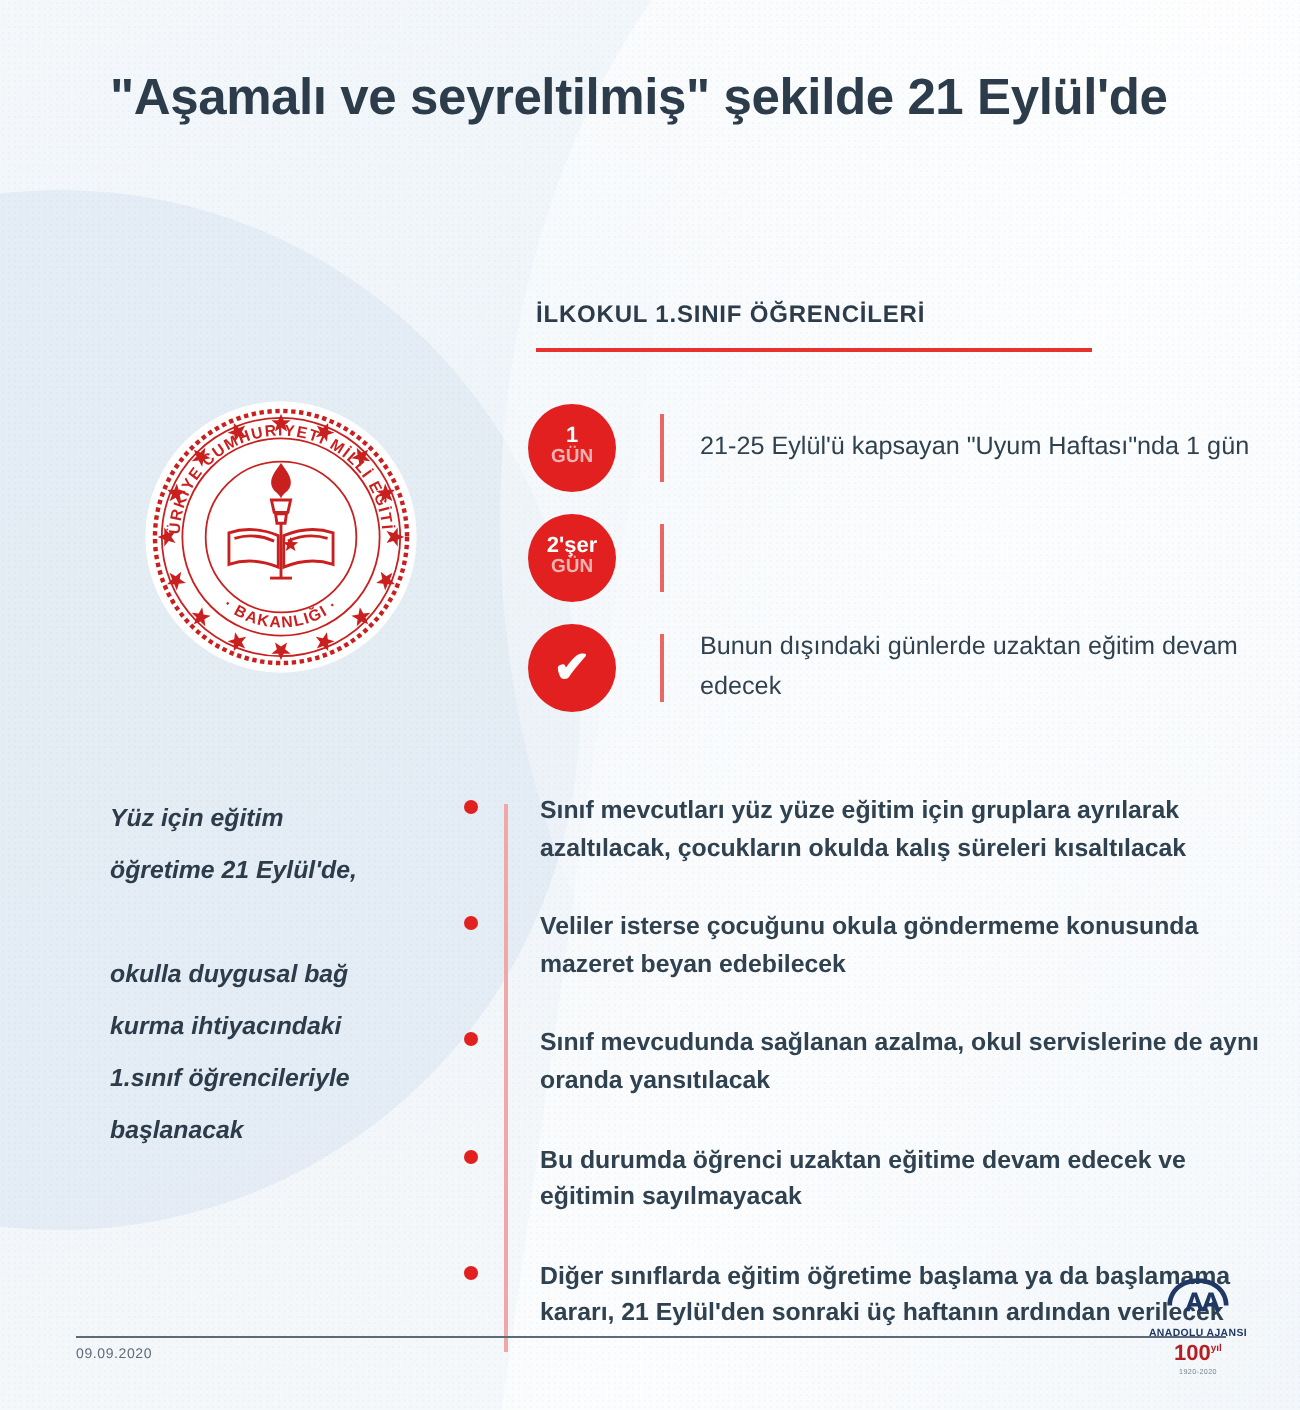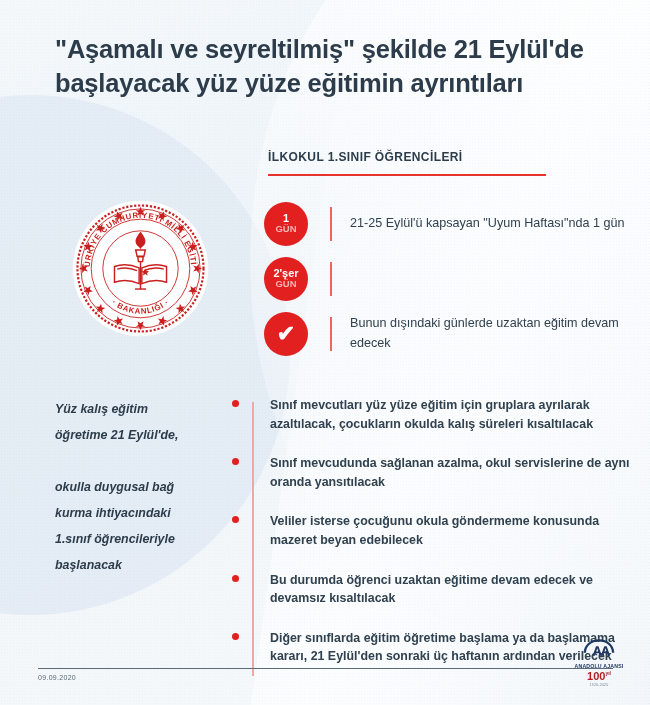--- a/index.html
+++ b/index.html
@@ -266,21 +266,20 @@
 
   <div class="bg-ellipse"></div>
   <div class="bg-diag"></div>
   <div class="bg-swoosh"></div>
   <div class="bg-noise"></div>
 
   <div class="content">
 
     <div class="title">
       <span class="title-line">"Aşamalı ve seyreltilmiş" şekilde 21 Eylül'de</span>
-      <span class="title-line">başlayacak yüz yüze eğitimin ayrıntıları</span>
     </div>
 
     <div class="seal-wrap">
       <svg viewBox="0 0 200 200" width="137" height="137" aria-hidden="true">
         <defs>
           <path id="ringPathTop" d="M100,100 m-74,0 a74,74 0 1,1 148,0" fill="none"></path>
           <path id="ringPathBot" d="M100,100 m-66,0 a66,66 0 1,0 132,0" fill="none"></path>
         </defs>
         <circle cx="100" cy="100" r="99" fill="#ffffff"></circle>
 
@@ -428,47 +427,47 @@
         <div class="badge">
           <span class="badge-check">✔</span>
         </div>
         <div class="badge-sep"></div>
         <div class="badge-text">Bunun dışındaki günlerde uzaktan eğitim devam edecek</div>
       </div>
 
     </div>
 
     <div class="note">
-      <span>Yüz kalış eğitim</span><br>
+      <span>Yüz için eğitim</span><br>
       <span>öğretime 21 Eylül'de,</span><br>
       <br>
       <span>okulla duygusal bağ</span><br>
       <span>kurma ihtiyacındaki</span><br>
       <span>1.sınıf öğrencileriyle</span><br>
       <span>başlanacak</span>
     </div>
 
     <div class="bullets">
       <div class="bullet-rail"></div>
 
       <div class="bullet-row">
         <span class="bullet-dot"></span>
         <span class="bullet-text">Sınıf mevcutları yüz yüze eğitim için gruplara ayrılarak azaltılacak, çocukların okulda kalış süreleri kısaltılacak</span>
       </div>
       <div class="bullet-row">
         <span class="bullet-dot"></span>
-        <span class="bullet-text">Sınıf mevcudunda sağlanan azalma, okul servislerine de aynı oranda yansıtılacak</span>
+        <span class="bullet-text">Veliler isterse çocuğunu okula göndermeme konusunda mazeret beyan edebilecek</span>
       </div>
       <div class="bullet-row">
         <span class="bullet-dot"></span>
-        <span class="bullet-text">Veliler isterse çocuğunu okula göndermeme konusunda mazeret beyan edebilecek</span>
+        <span class="bullet-text">Sınıf mevcudunda sağlanan azalma, okul servislerine de aynı oranda yansıtılacak</span>
       </div>
       <div class="bullet-row">
         <span class="bullet-dot"></span>
-        <span class="bullet-text">Bu durumda öğrenci uzaktan eğitime devam edecek ve devamsız kısaltılacak</span>
+        <span class="bullet-text">Bu durumda öğrenci uzaktan eğitime devam edecek ve eğitimin sayılmayacak</span>
       </div>
       <div class="bullet-row">
         <span class="bullet-dot"></span>
         <span class="bullet-text">Diğer sınıflarda eğitim öğretime başlama ya da başlamama kararı, 21 Eylül'den sonraki üç haftanın ardından verilecek</span>
       </div>
     </div>
 
     <div class="footer-rule"></div>
     <div class="footer-date">09.09.2020</div>
 

